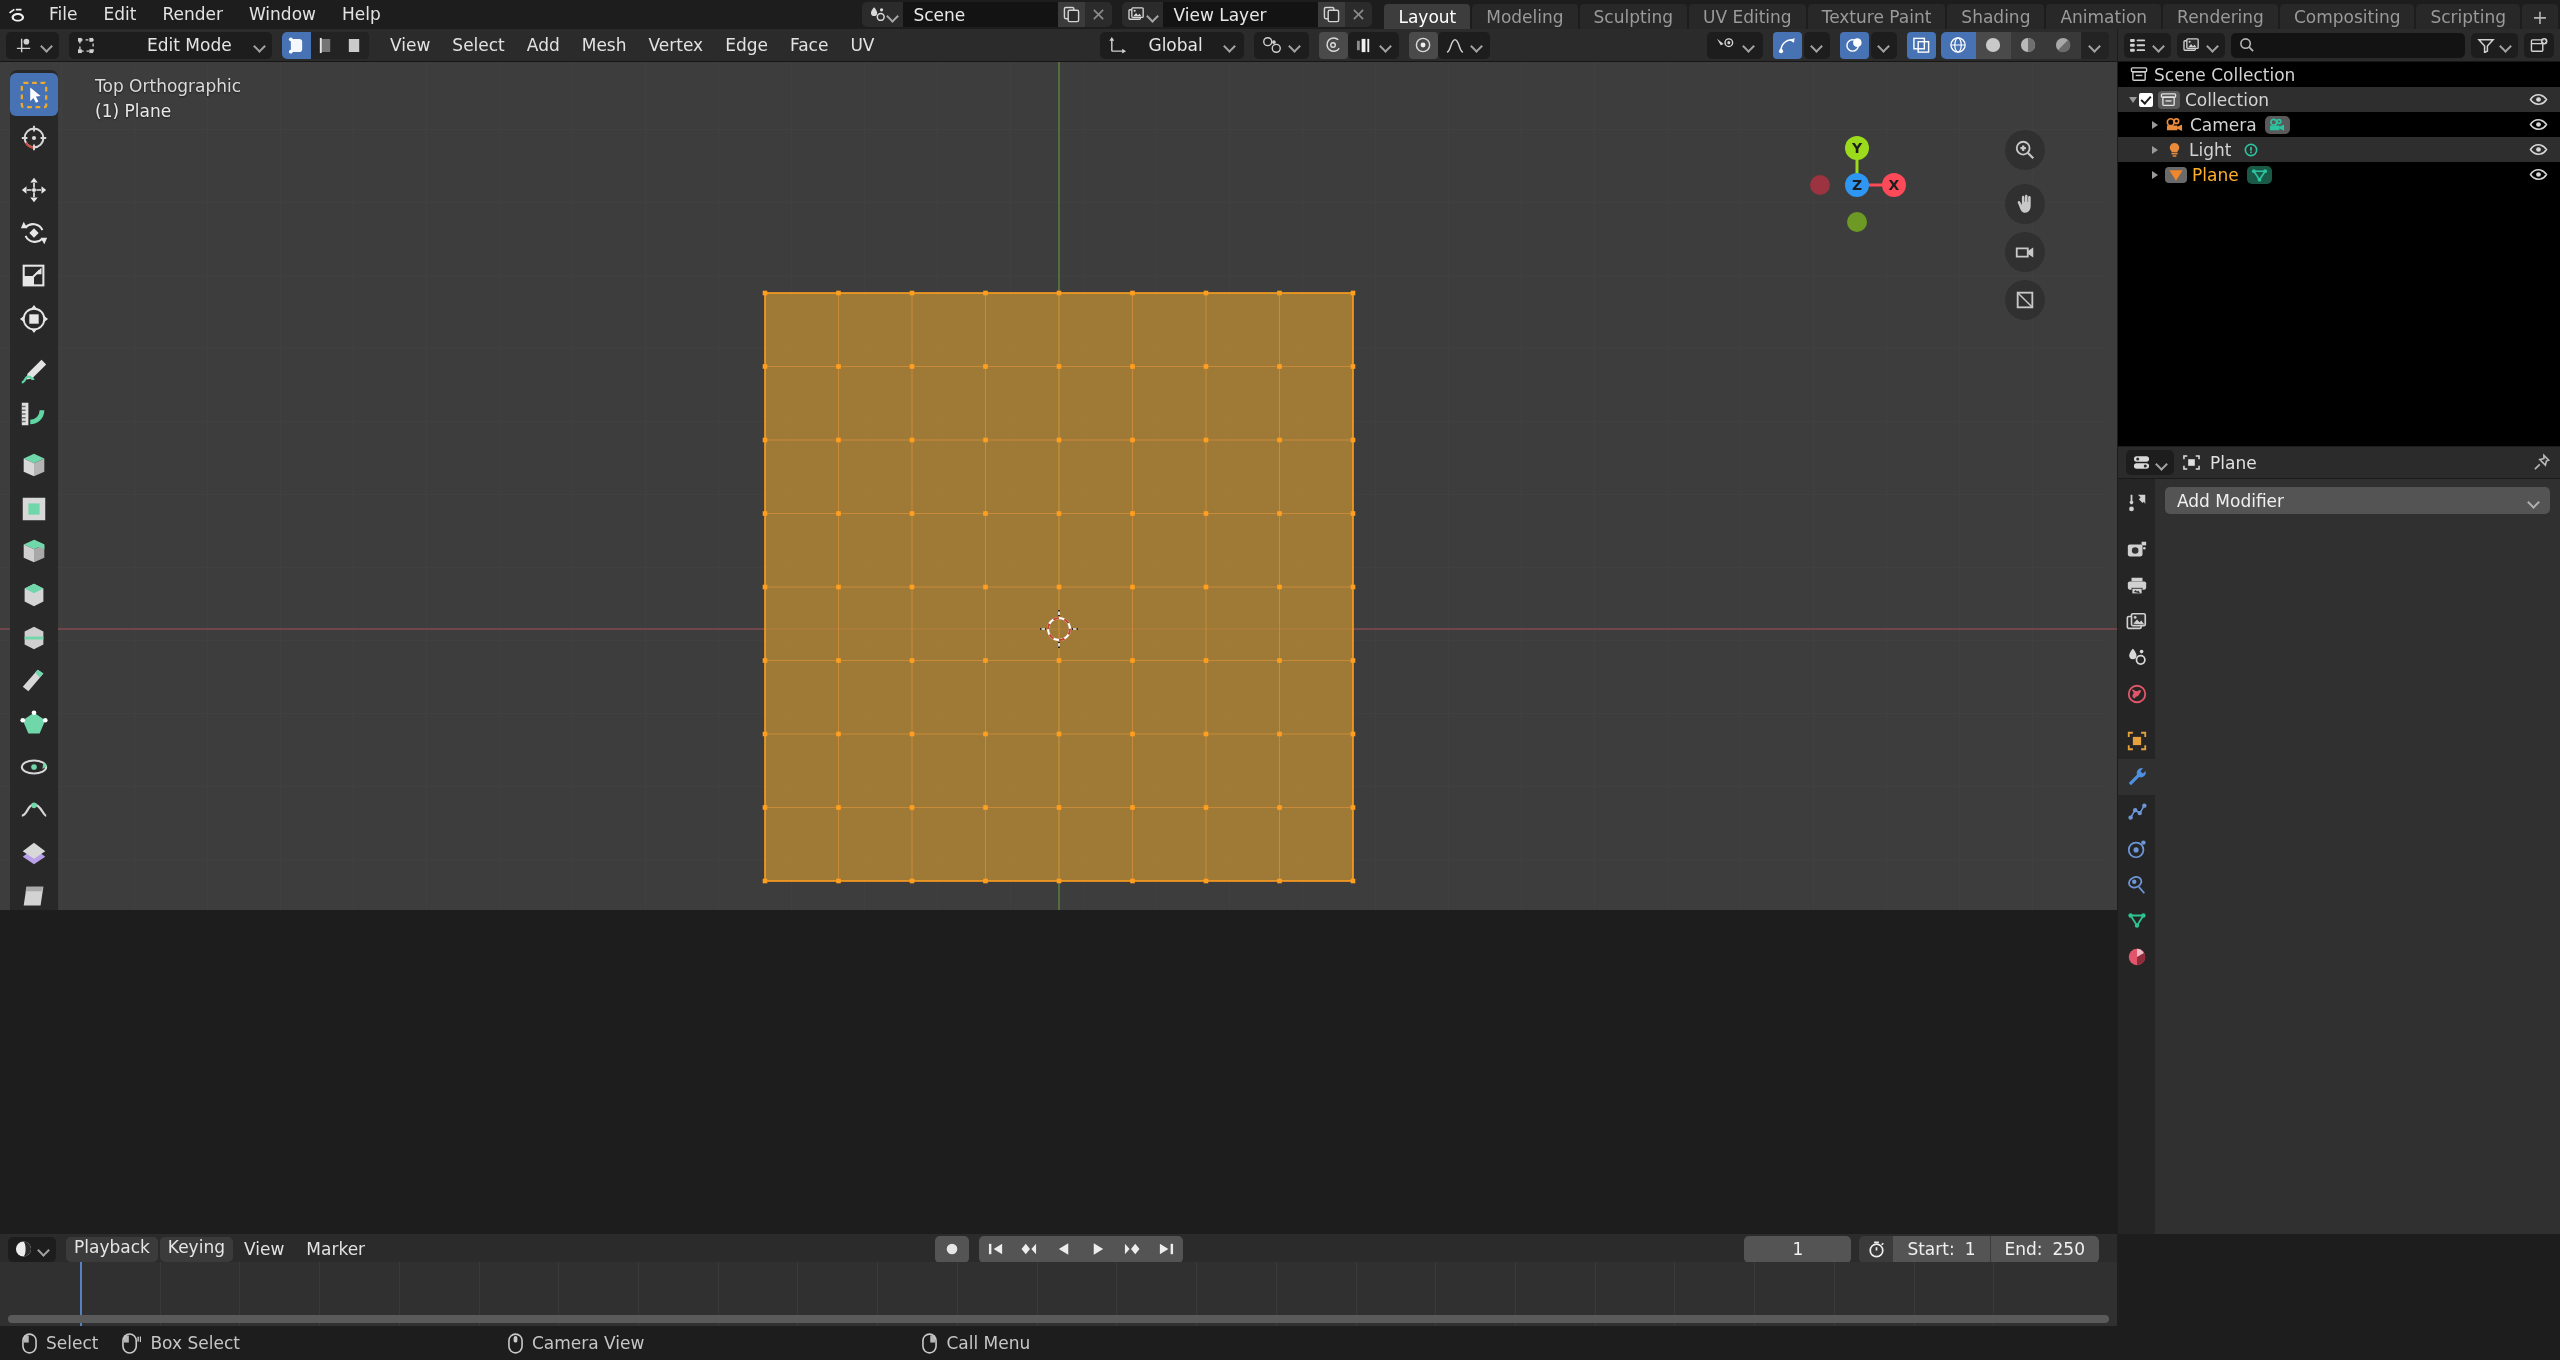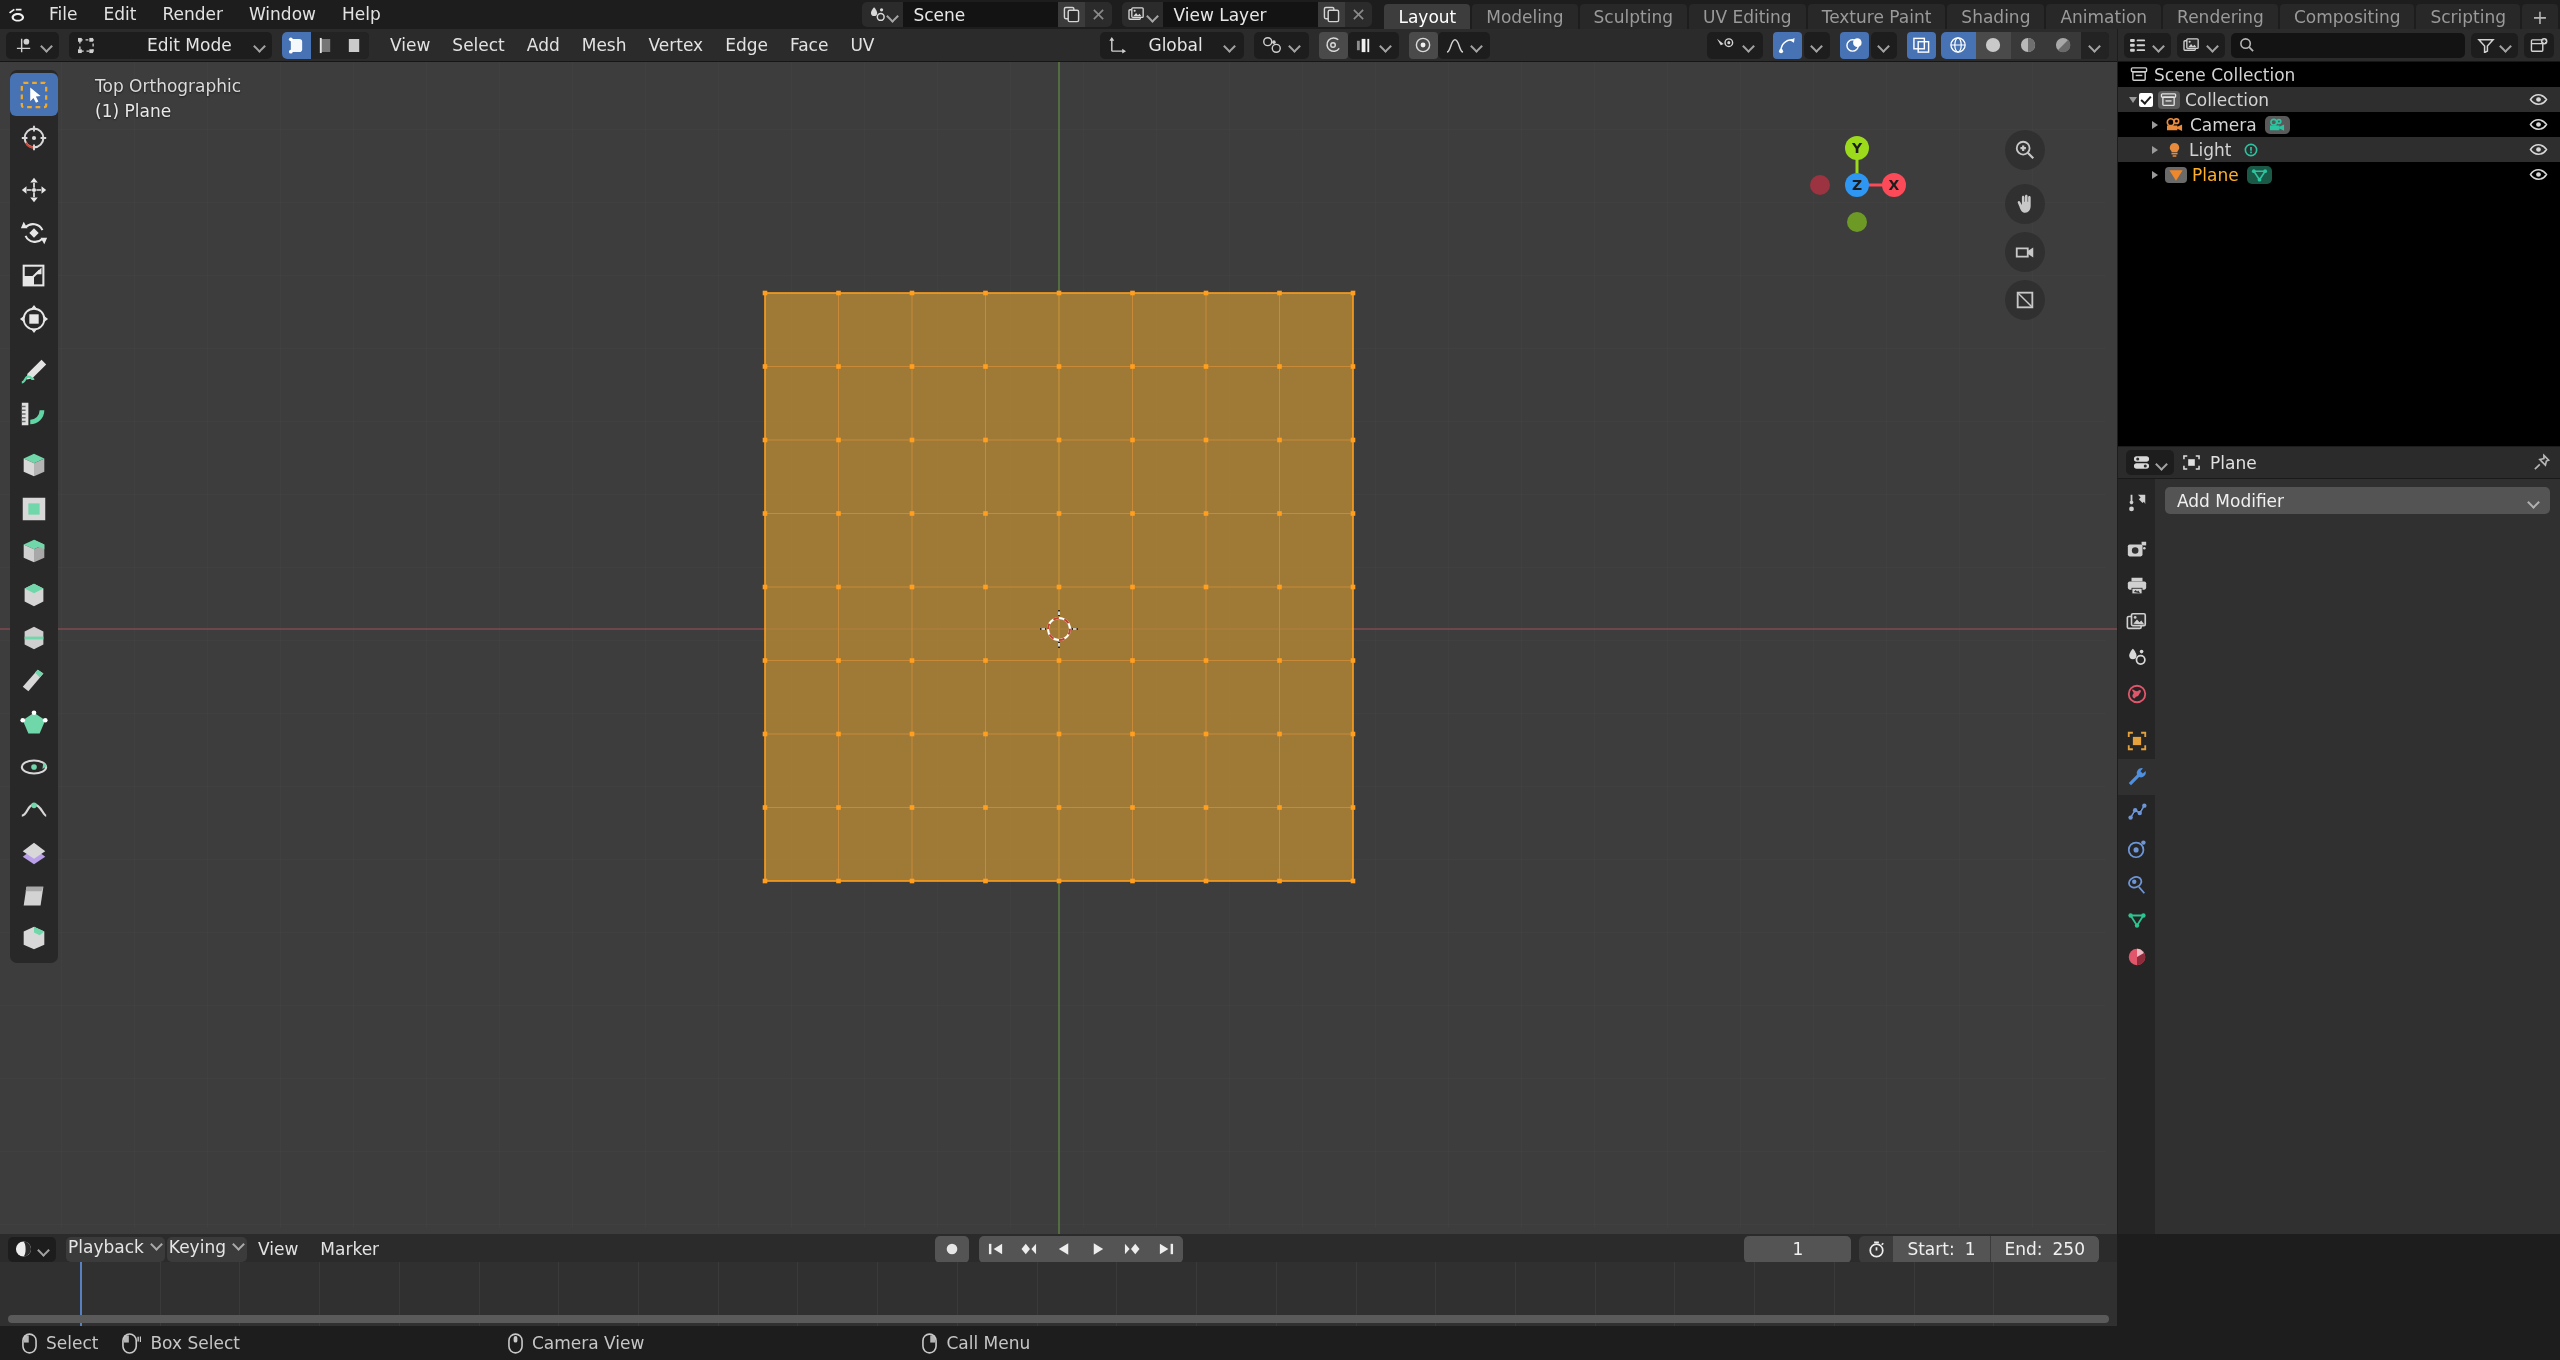--- a/index.html
+++ b/index.html
@@ -47,21 +47,21 @@
   .selmode { width:29px; height:27px; display:flex; align-items:center; justify-content:center;
      background:#232323; }
   .selmode.on { background:#4772b3; }
   .menu3d { padding:0 11px; font-size:17px; color:#e2e2e2; height:27px; line-height:27px; }
   .sqbtn { width:29px; height:27px; display:flex; align-items:center; justify-content:center;
      background:#232323; border-radius:4px; }
   .sqbtn.on { background:#4772b3; }
   .sqbtn.semi { background:#4a4a4a; }
 
   
-  #viewport { position:absolute; left:0; top:62px; width:2117px; height:1172px;
+  #viewport { position:absolute; left:0; top:62px; width:2117px; height:848px;
      background:#7f1d1d; overflow:hidden; }
   #grid { position:absolute; inset:0; }
   #vp-text { position:absolute; left:95px; top:12px; font-size:17px; color:#dcdcdc;
      line-height:25px; text-shadow:0 1px 2px #0008;}
   #vp-text .l2 { color:#e9e9e9; }
   #toolbar-left { position:absolute; left:10px; top:8px; width:48px;
      background:#282828; border-radius:7px; padding:3px 0; }
   .tool { width:48px; height:43px; display:flex; align-items:center; justify-content:center;
      border-radius:6px; }
   .tool.active { background:#4772b3; }
@@ -110,22 +110,22 @@
      padding:8px 10px; }
   #add-modifier { height:27px; background:#545454; border-radius:5px; display:flex;
      align-items:center; padding:0 12px; font-size:17px; color:#f0f0f0; position:relative; }
   #add-modifier .caret { position:absolute; right:10px; top:8px; }
 
   
   #timeline { position:absolute; left:0; top:1234px; width:2117px; height:92px; background:#282828; }
   #tl-header { height:31px; background:#2b2b2b; display:flex; align-items:center; padding:0 8px;
      border-bottom:1px solid #1a1a1a; }
   .tl-menu { padding:0 11px; font-size:17px; color:#e2e2e2; height:25px; line-height:25px; }
-  .tl-drop { background:#3b3b3b; border-radius:5px; height:25px; display:flex; align-items:flex-start;
-     padding:0 2px; gap:7px; }
+  .tl-drop { background:#3b3b3b; border-radius:5px; height:25px; display:flex; align-items:center;
+     padding:0 8px; gap:7px;flex-direction:column; }
   .pbtn { width:34px; height:27px; background:#545454; display:flex; align-items:center;
      justify-content:center; }
   .numfield { background:#545454; border-radius:5px; height:27px; display:flex; align-items:center;
      justify-content:center; min-width:107px; font-size:17px; color:#f0f0f0; }
   .serange { background:#545454; border-radius:5px; height:27px; display:flex; align-items:center;
      padding:0 14px; gap:10px; font-size:17px; color:#f0f0f0; }
   #tl-ruler { height:28px; background:#282828; position:relative; }
   .tick { position:absolute; top:3px; font-size:16px; color:#b9b9b9; transform:translateX(-50%); }
   #playhead-label { position:absolute; top:1px; height:24px; border-radius:5px;
      background:#5781c2; color:#fff; font-size:16px; display:flex; align-items:center;

